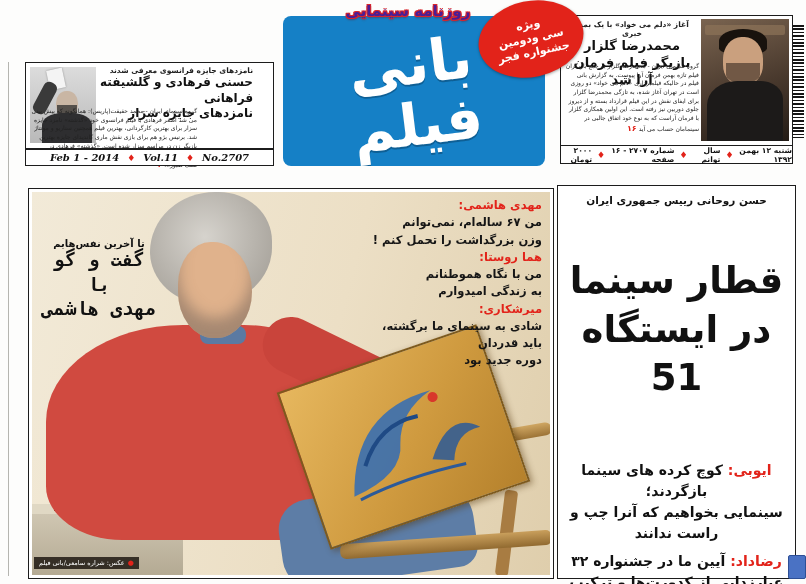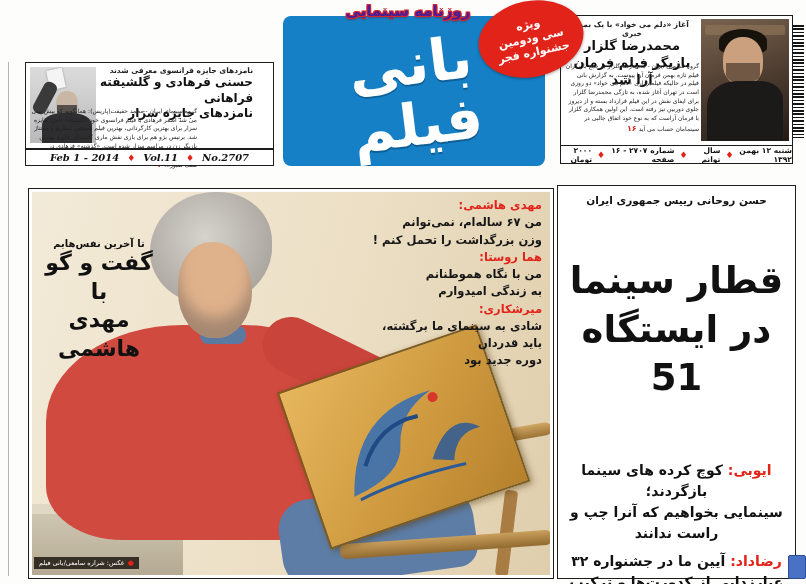--- a/index.html
+++ b/index.html
@@ -76,21 +76,21 @@
   .cab-front{left:0;top:322px;width:151px;height:61px;background:linear-gradient(#cfc6b2,#b4aa93);}
   .jar{left:92px;top:250px;width:62px;height:66px;border-radius:48%;
        background:linear-gradient(180deg,#2fa183 0 60%,#b5764a 60% 100%);box-shadow:inset -8px -4px 10px rgba(0,60,40,.35);}
   .jar-lid{left:112px;top:244px;width:22px;height:10px;background:#23876d;border-radius:40%;}
   .woodbox{left:22px;top:284px;width:62px;height:33px;background:#6e4b2c;border:1px solid #503517;box-shadow:inset 0 -8px 8px rgba(0,0,0,.3);}
   .credit{left:2px;bottom:6px;height:12px;padding:0 5px;background:rgba(25,18,12,.82);color:#fff;font-size:6.5px;
           display:flex;align-items:center;gap:3px;}
   .credit .dot{color:#e2231a;font-size:7px;}
   .feat-title{left:6px;top:46px;width:122px;text-align:center;}
   .feat-kicker{font-size:10px;font-weight:bold;text-align:center;}
-  .feat-t{font-size:22px;font-weight:bold;line-height:1.3;}
+  .feat-t{font-size:19px;font-weight:bold;line-height:1.3;font-family:Liberation Mono, monospace;}
   .quotes{right:8px;top:5px;text-align:right;font-size:11.5px;font-weight:bold;line-height:1.5;color:#161616;}
   
   .lead{left:557px;top:185px;width:237px;height:392px;display:flex;flex-direction:column;gap:48px;}
   .lead-kicker{margin-top:7px;text-align:center;font-size:10.5px;font-weight:bold;line-height:1.5;}
   .lead-h{text-align:center;font-size:37px;font-weight:bold;line-height:1.32;letter-spacing:-1px;}
   .lead-items{margin-top:9px;text-align:center;font-size:14px;font-weight:bold;line-height:1.5;}
   .lead-items .item{margin-bottom:7px;}
   .lead-body{margin:5px 9px 0 9px;font-size:6.3px;line-height:1.62;text-align:justify;color:#1d1d1d;}
 </style>
 </head>

